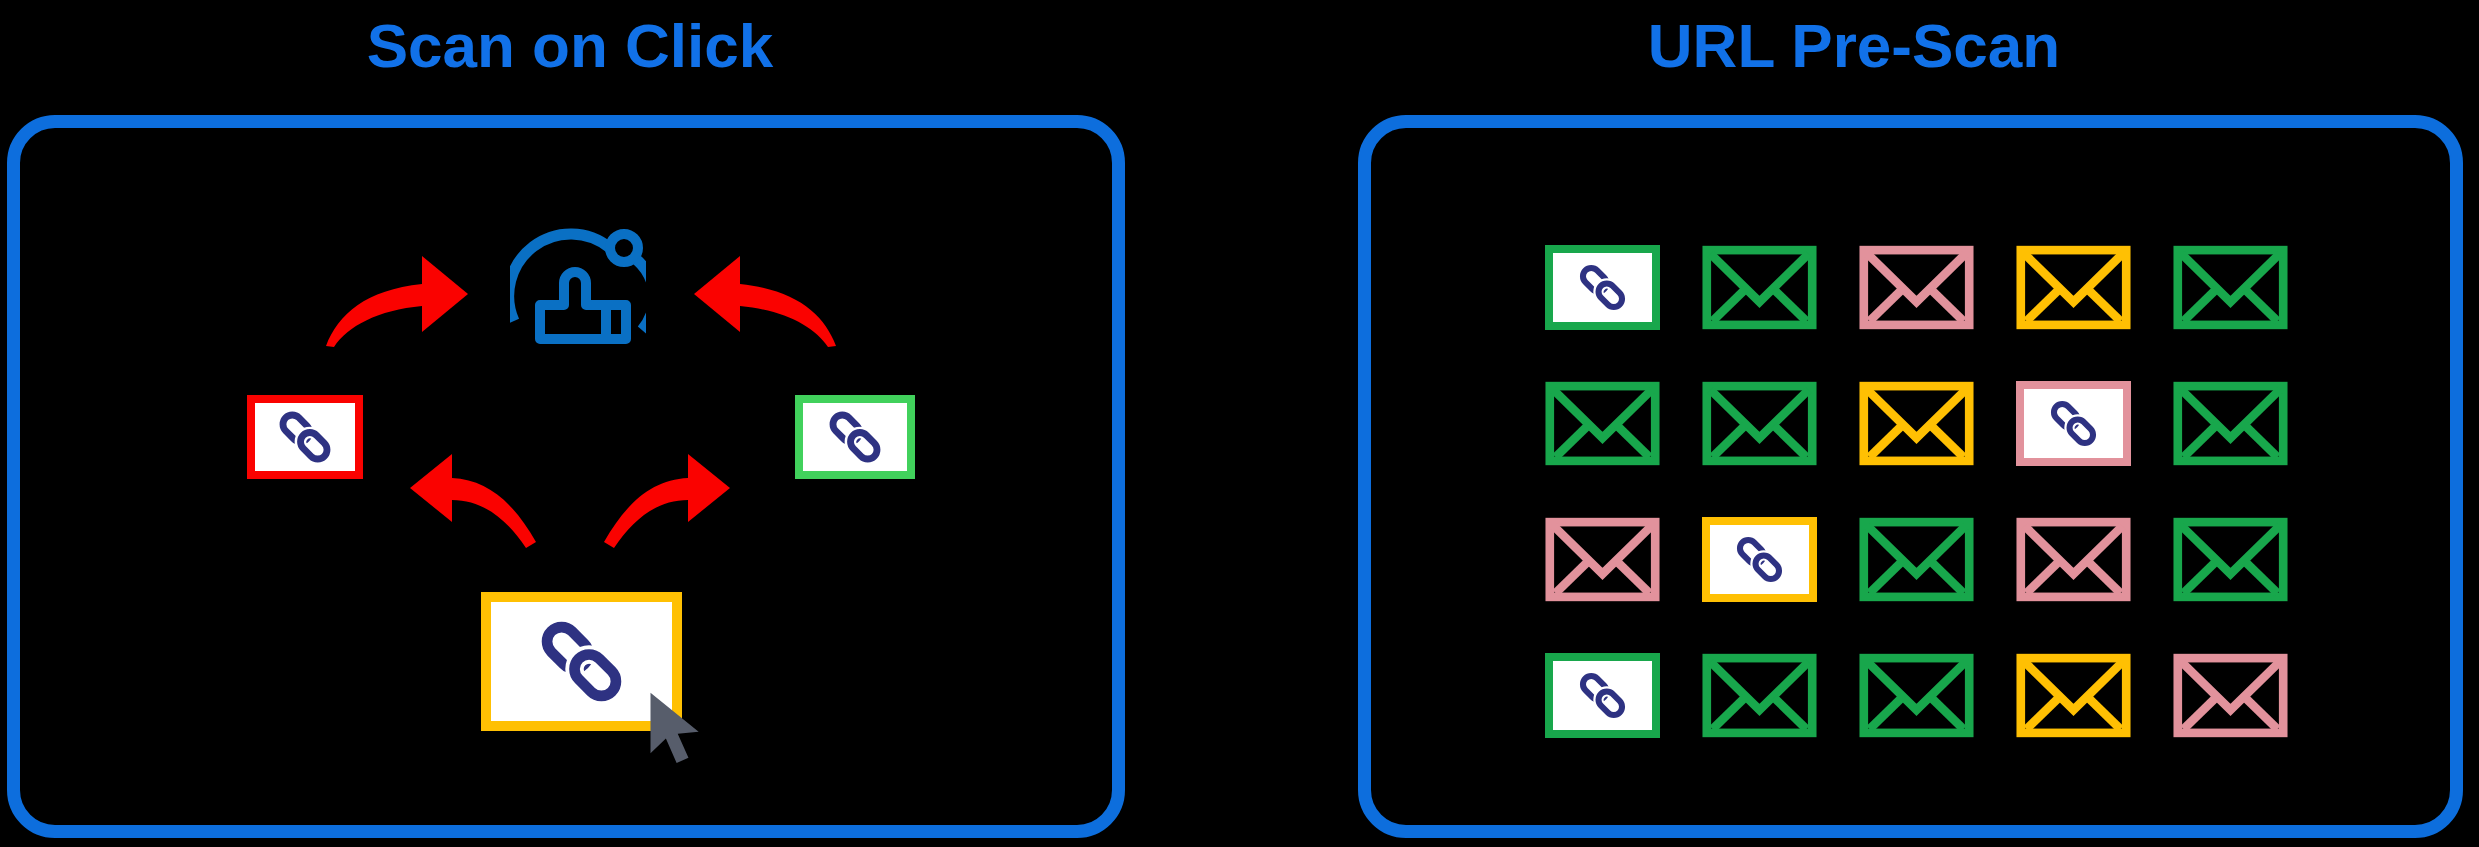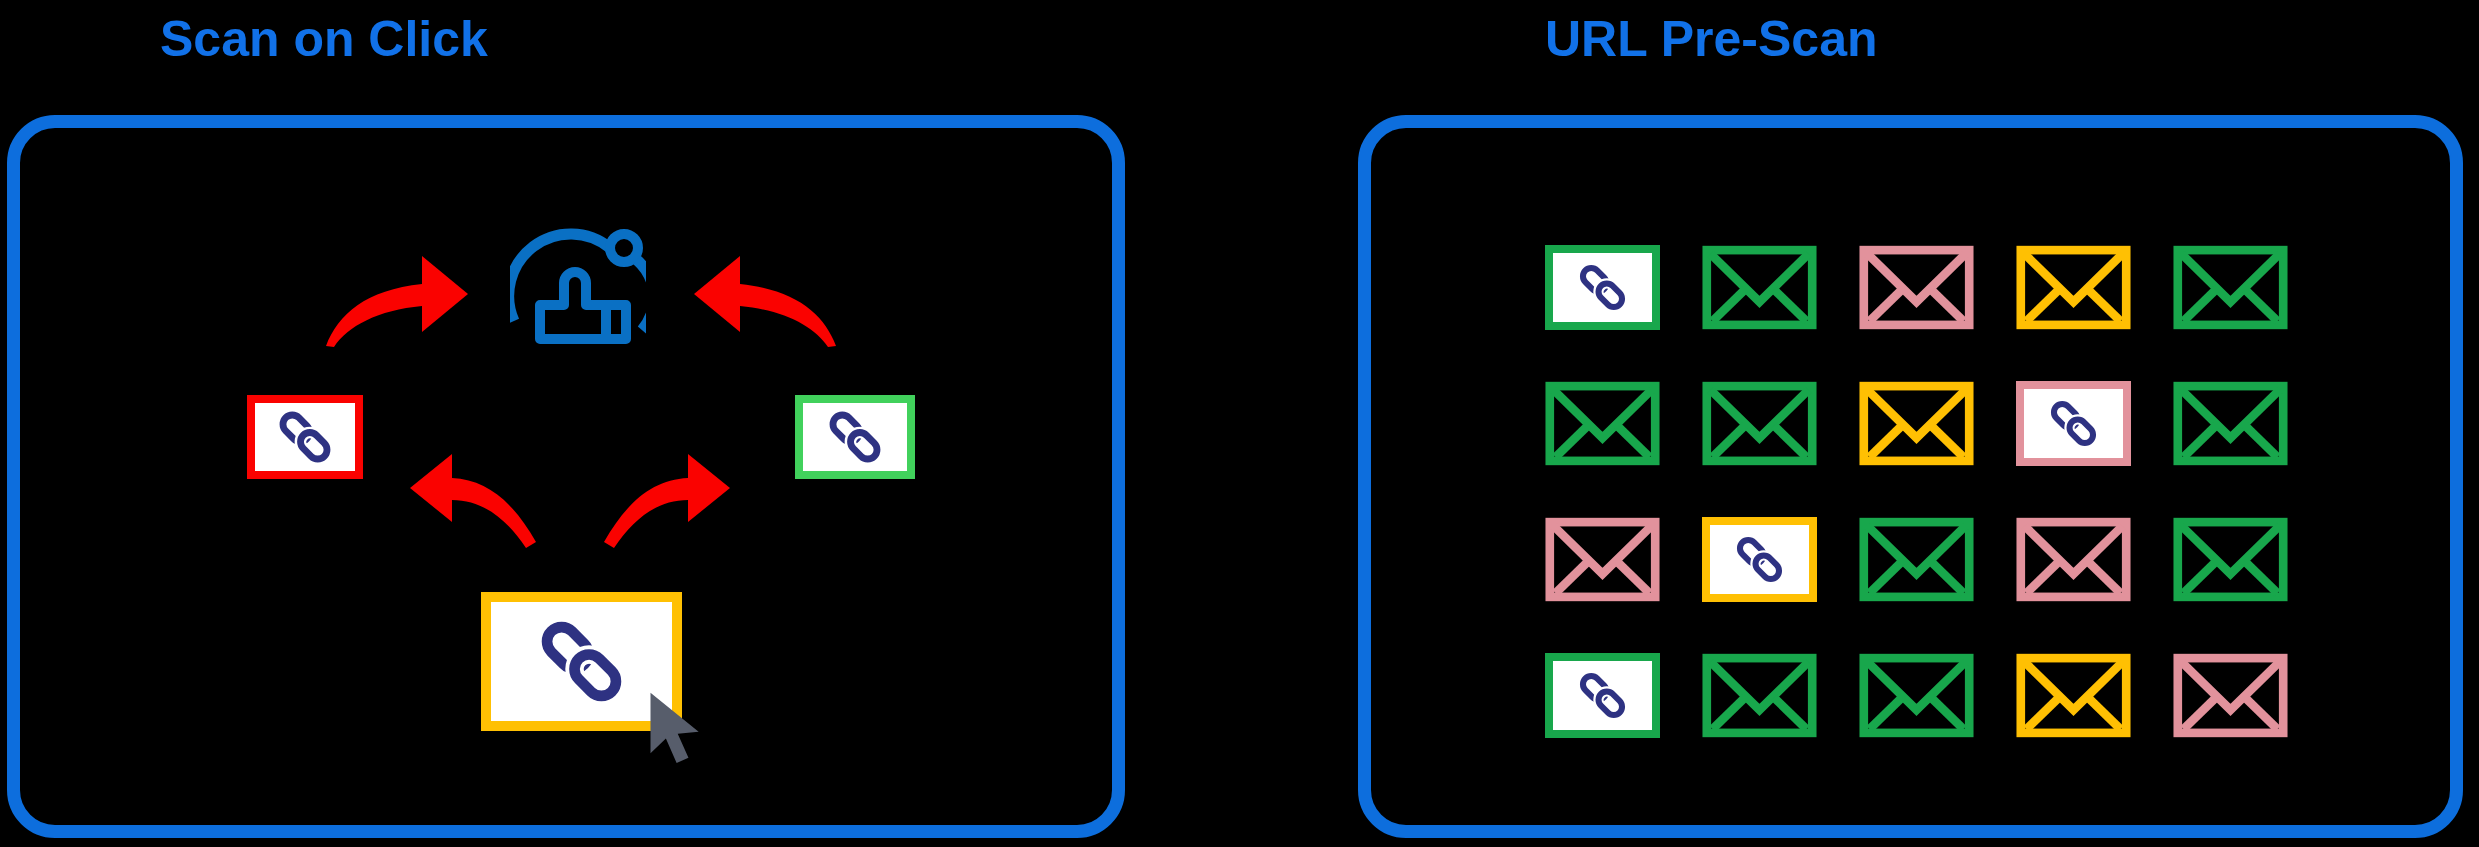--- a/index.html
+++ b/index.html
@@ -1,21 +1,21 @@
 <!DOCTYPE html>
 <html style="--blue_title: #1171e8; --blue_border: #0d6edd; --icon_blue: #0a70c4; --red: #fa0200; --green_bright: #41d15c; --green_dark: #18a74c; --pink: #e2929c; --gold: #ffc003; --navy: #2e3282; --cursor_gray: #575d6b; --white: #ffffff; --background: #000000;"><head>
 <meta charset="utf-8">
 <style>
   html,body{margin:0;padding:0;background:#000;}
   body{position:relative;width:2479px;height:847px;overflow:hidden;
        font-family:"Liberation Sans",sans-serif;}
-  .title{position:absolute;top:10px;font-size:50px;font-weight:700;
-         text-align:left;width:820px;color:var(--blue_title);letter-spacing:0px;}
+  .title{position:absolute;top:10px;font-size:62px;font-weight:700;
+         text-align:center;width:820px;color:var(--blue_title);letter-spacing:0px;}
   #title-left{left:160px;}
-  #title-right{left:1545px;}
+  #title-right{left:1444px;}
   .panel{position:absolute;top:115px;height:723px;box-sizing:border-box;
          border:13px solid var(--blue_border);border-radius:48px;background:transparent;}
   #left-panel{left:7px;width:1118px;}
   #right-panel{left:1358px;width:1105px;}
   .abs{position:absolute;}
   .card{box-sizing:border-box;background:#fff;display:flex;
         align-items:center;justify-content:center;}
   
   #click-icon{left:490px;top:98px;width:136px;height:118px;}
   #arrow-tl{left:298px;top:122px;width:152px;height:98px;}

